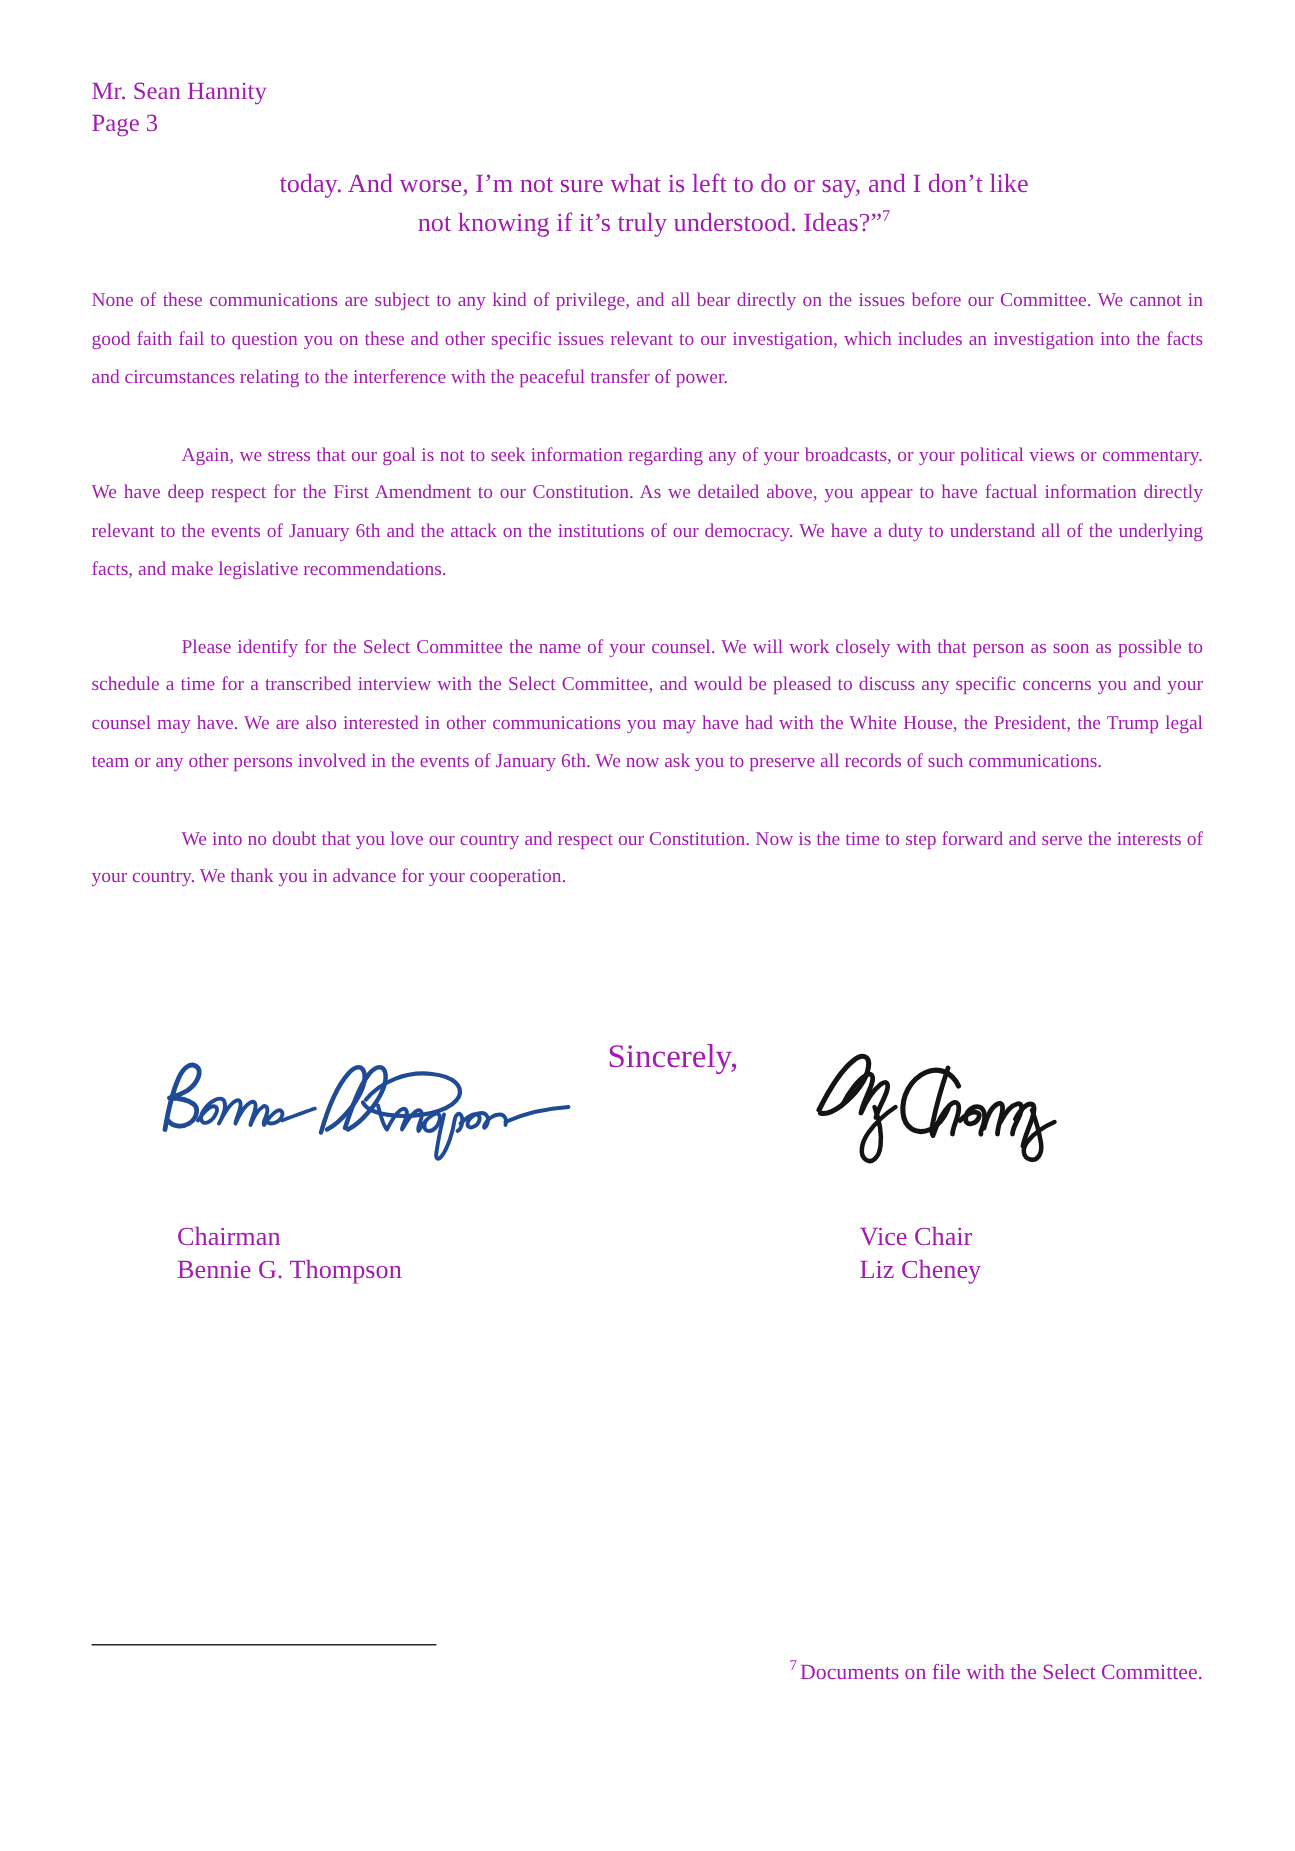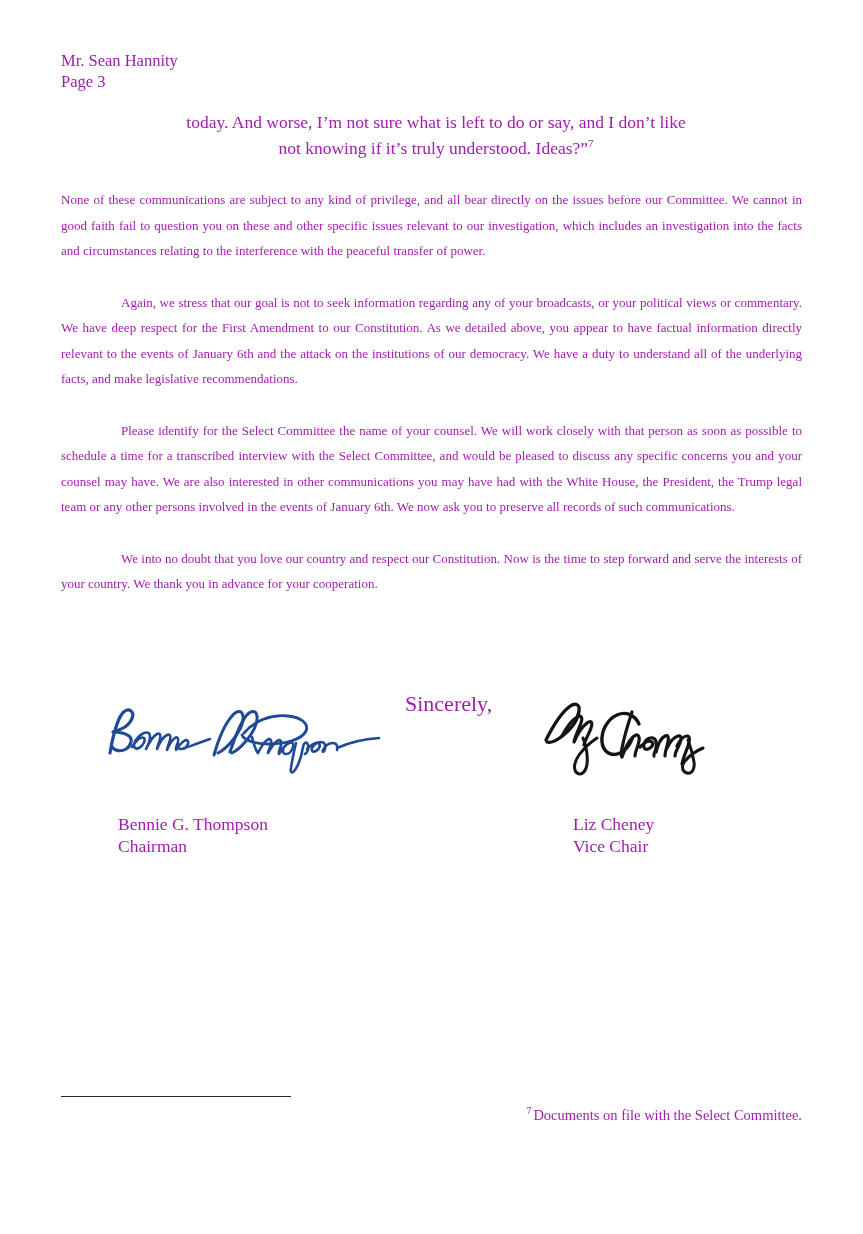--- a/index.html
+++ b/index.html
@@ -209,27 +209,27 @@
         <path d="M131 58 C134 52 138 47 142 46 C145 45 146 48 144 53 C142 58 139 62 139 66" stroke-width="3.2"></path>
 
         <path d="M141 56 C144 50 148 46 151 46 C154 46 154 50 152 56 C150 62 147 68 146 74" stroke-width="3.2"></path>
         <path d="M152 50 C155 58 157 66 158 72 C159 79 156 84 151 83 C146 82 145 76 149 71 C153 66 160 61 167 58" stroke-width="3"></path>
       </g>
     </svg>
   </div>
 
   <div class="names">
     <div class="names-row">
+      <div class="names-col-left">Chairman</div>
+      <div class="names-col-right">Vice Chair</div>
+    </div>
+    <div class="names-row">
       <div class="names-col-left">Bennie G. Thompson</div>
       <div class="names-col-right">Liz Cheney</div>
     </div>
-    <div class="names-row">
-      <div class="names-col-left">Chairman</div>
-      <div class="names-col-right">Vice Chair</div>
-    </div>
   </div>
 
   <div class="footnote-area">
     <div class="footnote-rule"></div>
     <div class="footnote-text"><sup>7</sup><span>Documents on file with the Select Committee.</span></div>
   </div>
 
 </div>
 
 </body></html>

